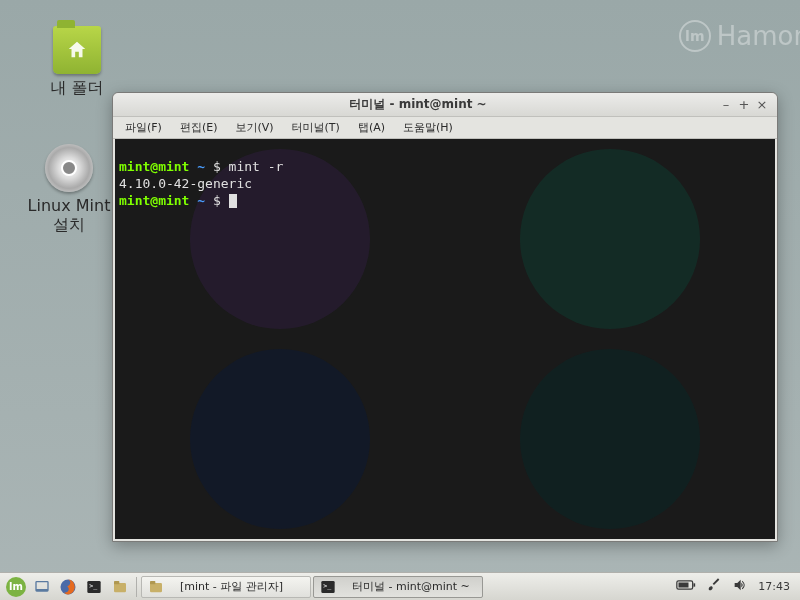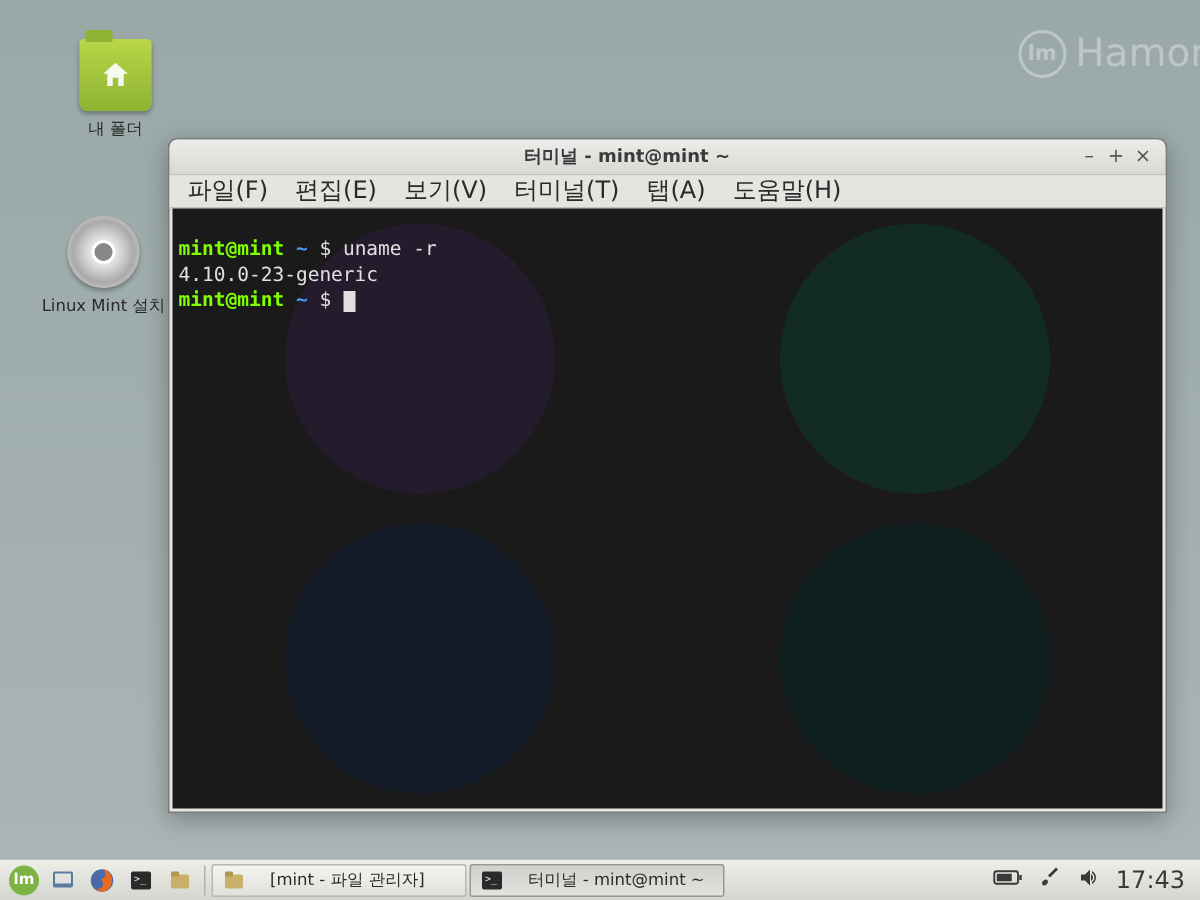--- a/index.html
+++ b/index.html
@@ -29,21 +29,21 @@
   font-weight: bold;
   font-size: 14px;
 }
 
 
 .desktop-icon {
   position: absolute;
   width: 90px;
   text-align: center;
   color: #2a2a2a;
-  font-size: 11px;
+  font-size: 16px;
   cursor: pointer;
 }
 .desktop-icon .ic {
   width: 48px; height: 48px;
   margin: 0 auto 4px;
 }
 .folder-icon {
   background: linear-gradient(to bottom, #b8d648 0%, #8fb332 100%);
   border-radius: 3px 3px 5px 5px;
   position: relative;
@@ -116,21 +116,21 @@
   height: 22px;
   display: flex; align-items: center;
   padding: 0 4px;
   background: #e4e4e0;
   border-bottom: 1px solid #c0c0bc;
   gap: 2px;
 }
 .menubar .menu-item {
   padding: 2px 8px;
   color: #2a2a2a;
-  font-size: 16px;
+  font-size: 11px;
   cursor: pointer;
 }
 
 .terminal-body {
   flex: 1;
   background: #1a1a1a;
   position: relative;
   overflow: hidden;
   font-family: "DejaVu Sans Mono", monospace;
   font-size: 13px;
@@ -231,21 +231,21 @@
 .tray {
   margin-left: auto;
   display: flex; align-items: center;
   gap: 10px;
   padding-right: 6px;
   color: #3a3a3a;
 }
 .tray .tray-icon {
   cursor: pointer;
 }
-.clock { font-size: 16px; text-align: center; }
+.clock { font-size: 11px; text-align: center; }
 </style>
 </head>
 <body>
 
 <div class="watermark">
   <div class="logo-circ">lm</div>
   <span>Hamon</span>
 </div>
 
 <div class="desktop-icon" style="left:32px; top:26px;">
@@ -278,22 +278,22 @@
     <div class="menu-item">도움말(H)</div>
   </div>
   <div class="terminal-body">
     <div class="bg-circles">
       <div class="circ c1"></div>
         <div class="circ c2"></div>
       <div class="circ c3"></div>
         <div class="circ c4"></div>
     </div>
     <div class="term-content">
-<span class="prompt-user">mint@mint</span> <span class="prompt-tilde">~</span> <span class="prompt-dollar">$</span> <span class="term-cmd">uname -r</span>
-<span class="term-out">4.10.0-23-generic</span>
+<span class="prompt-user">mint@mint</span> <span class="prompt-tilde">~</span> <span class="prompt-dollar">$</span> <span class="term-cmd">mint -r</span>
+<span class="term-out">4.10.0-42-generic</span>
 <span class="prompt-user">mint@mint</span> <span class="prompt-tilde">~</span> <span class="prompt-dollar">$</span> <span class="cursor"></span>
     </div>
   </div>
 </div>
 
 <div class="taskbar">
   <div class="launcher">
     <div class="mint-logo">lm</div>
   </div>
   <div class="launcher">

